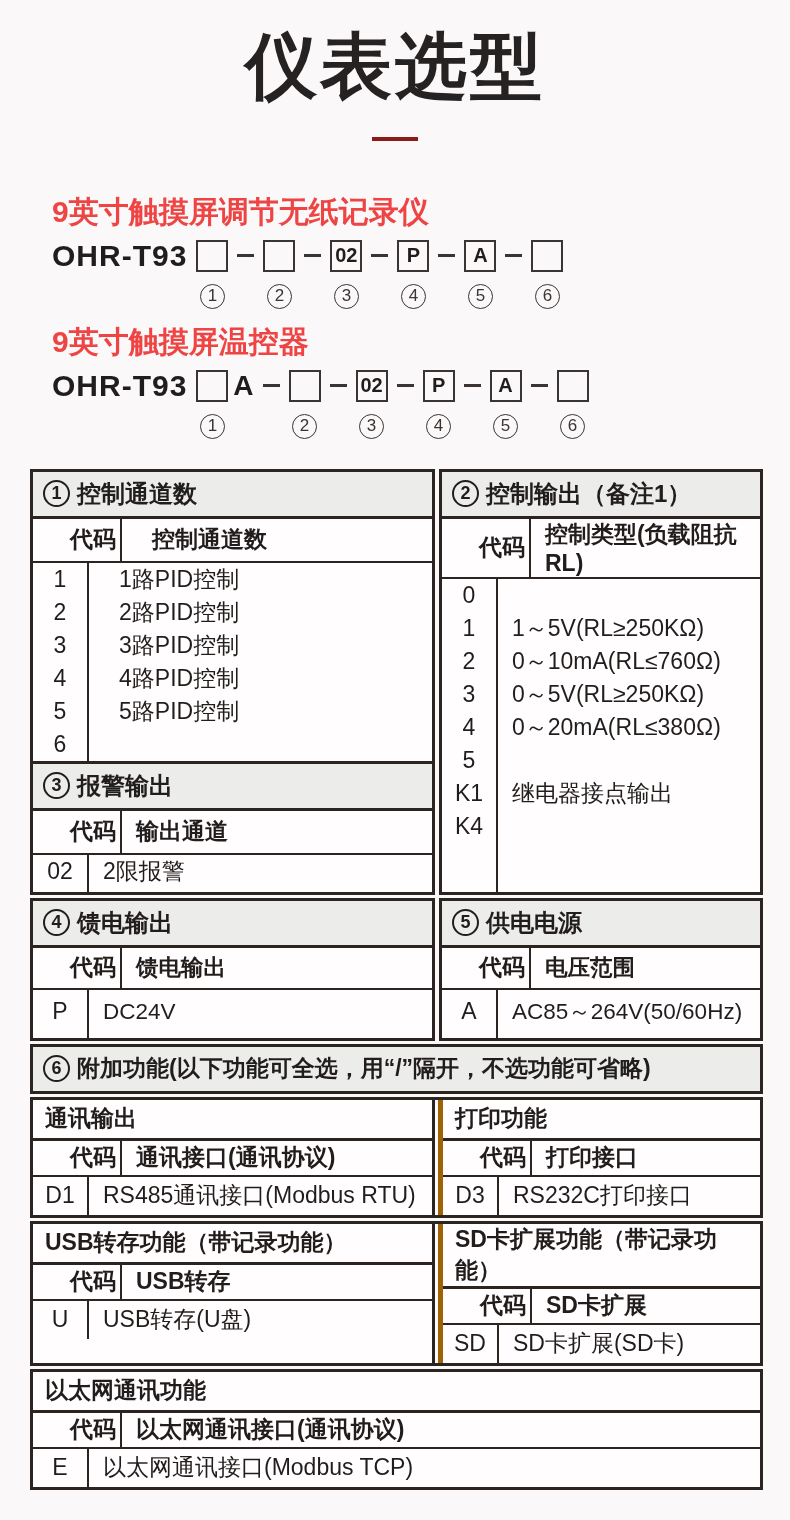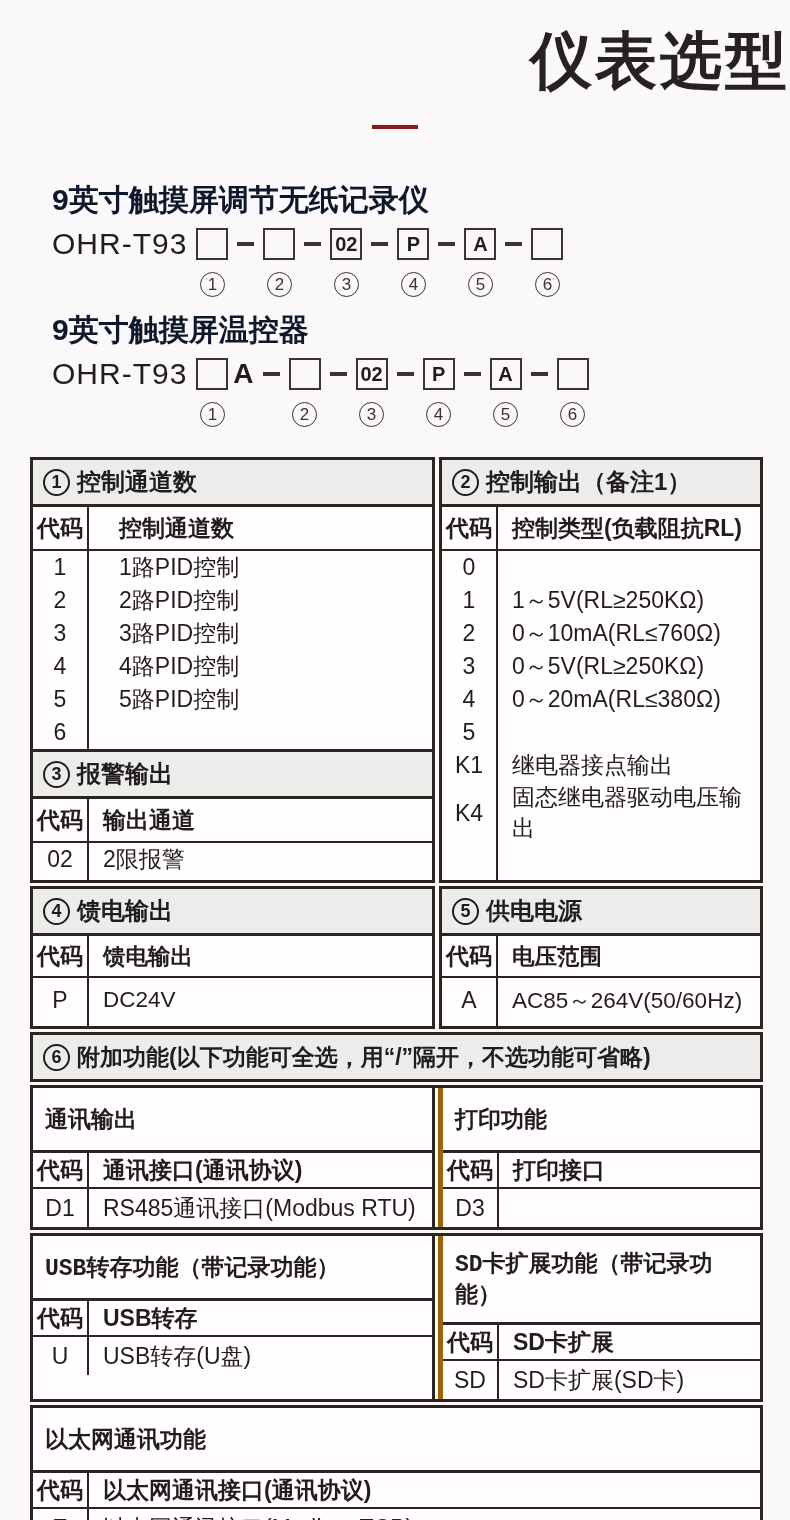--- a/index.html
+++ b/index.html
@@ -3,31 +3,31 @@
 <meta charset="utf-8">
 <style>
   html,body{margin:0;padding:0;}
   body{
     width:790px;height:1520px;overflow:hidden;
     background:#faf8f8;color:#211d1c;
     font-family:"Liberation Sans","DejaVu Sans",sans-serif;
   }
   
   .page-title{
-    margin:24px 0 0;text-align:right;
-    font-size:62px;font-weight:800;letter-spacing:3px;
+    margin:24px 0 0;text-align:center;
+    font-size:72px;font-weight:800;letter-spacing:3px;
     color:#262222;line-height:1.18;
   }
   .title-underline{width:46px;height:4px;background:#8b1a1a;margin:28px auto 0;}
   
   .products{margin:54px 30px 0 52px;}
-  .product-name{font-size:30px;font-weight:600;color:#0f172a;line-height:34px;}
+  .product-name{font-size:30px;font-weight:600;color:#ef4444;line-height:34px;}
   .product+.product{margin-top:16px;}
   .model-line{display:flex;align-items:flex-start;margin-top:10px;}
-  .model-prefix{font-size:30px;font-weight:400;letter-spacing:1px;line-height:34px;margin-right:9px;white-space:nowrap;}
+  .model-prefix{font-size:30px;font-weight:700;letter-spacing:1px;line-height:34px;margin-right:9px;white-space:nowrap;}
   .slot{display:flex;flex-direction:column;}
   .slot-top{display:flex;align-items:center;height:34px;}
   .mbox{width:32px;height:32px;border:2.5px solid #3a3432;box-sizing:border-box;
     display:flex;align-items:center;justify-content:center;font-size:20px;font-weight:700;}
   .suffix{font-size:28px;font-weight:700;margin-left:5px;}
   .suffix:empty{display:none;}
   .dash{width:17px;height:3.5px;background:#3a3432;margin:15px 9px 0;flex:0 0 17px;}
   .slot-num{width:32px;display:flex;justify-content:center;margin-top:11px;}
   .circ-num{width:25px;height:25px;border:1.6px solid #3a3432;border-radius:50%;box-sizing:border-box;
     display:flex;align-items:center;justify-content:center;font-size:17px;color:#3a3432;}
@@ -37,36 +37,36 @@
   .block{border:3px solid #2b2421;background:#fffdfd;display:flex;flex-direction:column;box-sizing:border-box;}
   .sec-h{display:flex;align-items:center;gap:7px;padding:0 10px;min-height:44px;
     background:#ececea;border-bottom:3px solid #2b2421;font-size:24px;font-weight:700;}
   .sec-h.mid{border-top:3px solid #2b2421;}
   .sec-h.noline{border-bottom:none;font-size:23px;}
   .circ{width:27px;height:27px;flex:0 0 27px;border:2.2px solid #211d1c;border-radius:50%;box-sizing:border-box;
     display:flex;align-items:center;justify-content:center;font-size:18px;font-weight:700;}
   .sub{display:flex;flex-direction:column;}
   .sub.grow{flex:1;}
   .row{display:flex;align-items:stretch;font-size:23px;min-height:33px;font-weight:500;}
-  .row.head{border-bottom:2px solid #2b2421;font-weight:700;min-height:42px;}
+  .row.head{border-bottom:2px solid #2b2421;font-weight:700;min-height:42px;padding-left:33px;}
   .code{flex:0 0 56px;border-right:2px solid #2b2421;box-sizing:border-box;
     display:flex;align-items:center;justify-content:center;}
   .val{flex:1;display:flex;align-items:center;padding-left:14px;}
   .pad-lg .val{padding-left:30px;}
   .row.fill{flex:1;min-height:4px;}
   .bandB .row.head{min-height:40px;}
   .bandB .row.data{min-height:44px;}
   .bandB .val{font-size:22.5px;}
   
   .duo{display:grid;grid-template-columns:402px 1fr;gap:3px;flex:1;}
   .half{display:flex;flex-direction:column;}
   .half.l{border-right:3px solid #2b2421;}
   .half.r{border-left:5px solid #a16207;}
-  .sub-title{font-size:23px;font-weight:700;padding:12px 12px;min-height:38px;
-    display:flex;align-items:center;border-bottom:3px solid #2b2421;font-family:Liberation Mono, monospace;}
+  .sub-title{font-size:23px;font-weight:700;padding:0 12px;min-height:38px;
+    display:flex;align-items:center;border-bottom:3px solid #2b2421;}
   .c6 .row.head{min-height:34px;}
   .c6 .row.data{min-height:38px;}
   .c6 .eth-data{min-height:44px;}
 </style>
 </head>
 <body>
 
 <h1 class="page-title">仪表选型</h1>
 <div class="title-underline"></div>
 
@@ -282,21 +282,20 @@
           </div>
         <div class="row">
             <div class="code">5</div>
           </div>
         <div class="row">
             <div class="code">K1</div>
             <div class="val">继电器接点输出</div>
           </div>
         <div class="row">
             <div class="code">K4</div>
-            <div class="val">固态继电器驱动电压输出</div>
           </div>
         <div class="row fill">
             <div class="code"></div>
             <div class="val"></div>
           </div>
       </div>
     </div>
   </div>
 
   <div class="duo-band bandB">
@@ -366,20 +365,21 @@
       </div>
       <div class="half r">
         <div class="sub-title">打印功能</div>
         <div class="sub grow">
           <div class="row head">
             <div class="code">代码</div>
             <div class="val">打印接口</div>
           </div>
           <div class="row data">
               <div class="code">D3</div>
+              <div class="val">RS232C打印接口</div>
             </div>
         </div>
       </div>
     </div>
   </div>
 
   <div class="block c6">
     <div class="duo">
       <div class="half l">
         <div class="sub-title">USB转存功能（带记录功能）</div>

